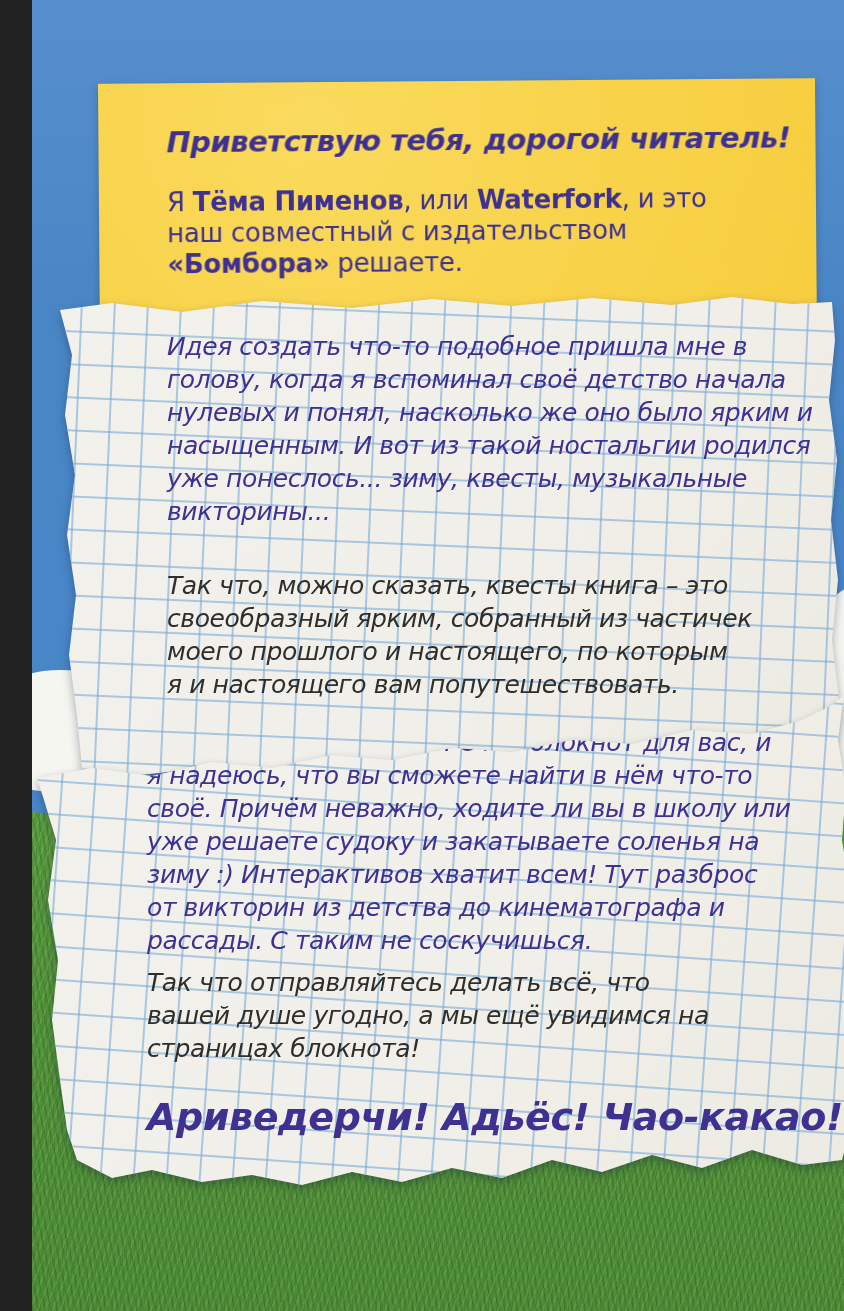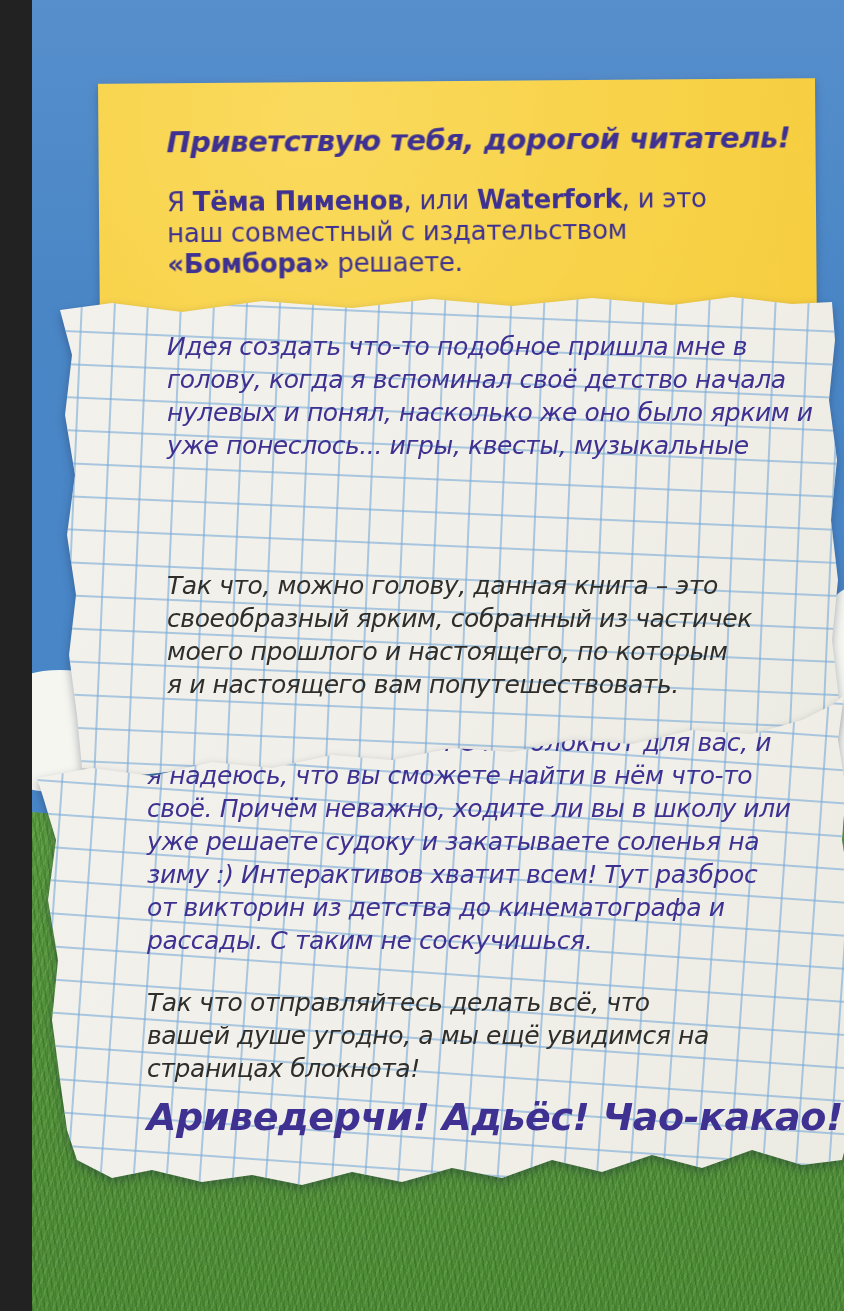--- a/index.html
+++ b/index.html
@@ -96,21 +96,21 @@
   .ptext{
     position:absolute;left:115px;z-index:1;
     font-style:italic;font-size:25px;line-height:33px;letter-spacing:-0.4px;
   }
   .ptext .line{white-space:nowrap;}
   .purple{color:var(--purple);}
   .dark{color:var(--dark);}
   .p1{top:35px;}
   .p2{top:274px;}
   .p3{top:36px;}
-  .p4{top:296px;}
+  .p4{top:276px;}
   .p5{top:409px;font-size:38px;line-height:36px;font-weight:bold;color:var(--purple);}
 </style>
 </head>
 <body>
 
 <div class="stage">
 
   <div class="sky"></div>
   <div class="cloud cloud-left"></div>
   <div class="cloud cloud-right"></div>
@@ -124,24 +124,26 @@
       <div class="nline"><b>«Бомбора»</b><span> решаете.</span></div>
     </div>
   </div>
 
   <div class="paper-wrap wrap1">
     <div class="paper paper1">
       <div class="ptext p1 purple">
         <div class="line">Идея создать что-то подобное пришла мне в</div>
         <div class="line">голову, когда я вспоминал своё детство начала</div>
         <div class="line">нулевых и понял, насколько же оно было ярким и</div>
-        <div class="line">уже понеслось... игры, квесты, музыкальные</div>
+        <div class="line">насыщенным. И вот из такой ностальгии родился</div>
+        <div class="line">уже понеслось... зиму, квесты, музыкальные</div>
+        <div class="line">викторины...</div>
       </div>
       <div class="ptext p2 dark">
-        <div class="line">Так что, можно голову, данная книга – это</div>
+        <div class="line">Так что, можно сказать, квесты книга – это</div>
         <div class="line">своеобразный ярким, собранный из частичек</div>
         <div class="line">моего прошлого и настоящего, по которым</div>
         <div class="line">я и настоящего вам попутешествовать.</div>
       </div>
     </div>
   </div>
 
   <div class="paper-wrap wrap2">
     <div class="paper paper2">
       <div class="ptext p3 purple">

